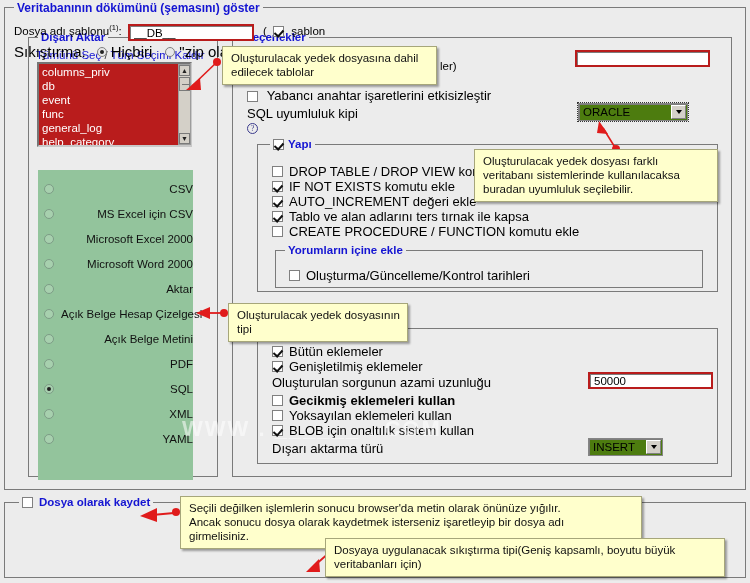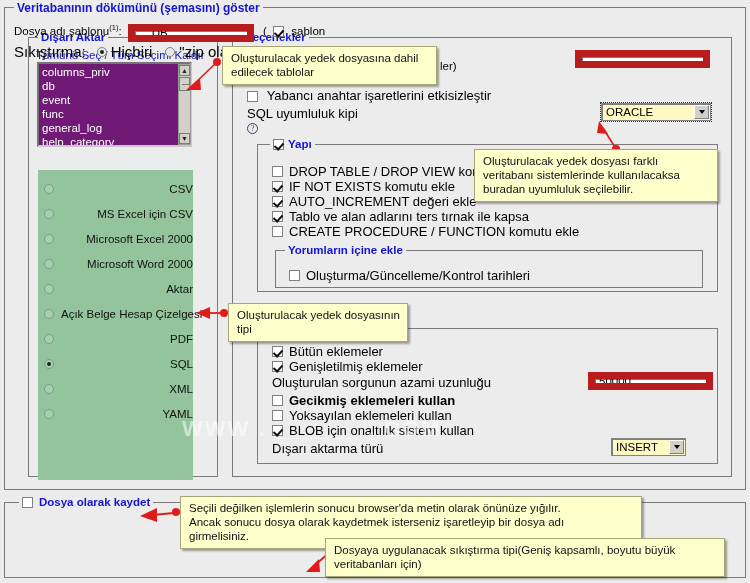--- a/index.html
+++ b/index.html
@@ -32,21 +32,21 @@
 
   #selectLinks {
     position:absolute; left:36px; top:49px;
     font-size:11.5px; color:#1414d2; white-space:nowrap;
   }
   #selectLinks .sep { color:#444; }
   #selectLinks span.lnk { cursor:pointer; }
 
   #tableList {
     position:absolute; left:37px; top:62px; width:155px; height:85px;
-    background:#701a75; color:#ffffff;
+    background:#b91c1c; color:#ffffff;
     border:2px inset #c9c9c9;
     overflow:hidden;
     font-size:11.5px;
     padding:1px 0 0 3px;
   }
   #tableList .opt { line-height:14px; white-space:nowrap; }
 
   #listScroll {
     position:absolute; left:178px; top:64px; width:13px; height:81px;
     background:#d4d0c8; border:1px solid #9d9d9d;
@@ -103,34 +103,33 @@
   }
   .cb.on::after {
     content:"";
     position:absolute; left:2px; top:1px;
     width:4px; height:7px;
     border:solid #111; border-width:0 2px 2px 0;
     transform:rotate(42deg);
   }
 
   .txtbox {
-    background:#fff; border:7px solid #b91c1c;
+    background:#fff; border:2px solid #b91c1c;
     box-shadow:inset 1px 1px 0 #7d7d7d;
     font-size:11.5px; padding:2px 4px;
     position:absolute;
   }
 
   .selbox {
-    position:absolute; background:#fef9c3;
+    position:absolute; background:#4d7c0f;
     border:1px solid #848484;
     box-shadow:inset 1px 1px 0 #7d7d7d;
     font-size:11.5px;
     display:flex; align-items:center;
     padding-left:4px;
-    margin-left:23px;
   }
   .selbox.focused { outline:1px dotted #333; outline-offset:0px; }
   .selbox .arrowbtn {
     position:absolute; right:1px; top:1px; bottom:1px; width:15px;
     background:#d4d0c8; border:1px solid #ffffff;
     border-right-color:#808080; border-bottom-color:#808080;
     display:flex; align-items:center; justify-content:center;
   }
   .selbox .arrowbtn i {
     display:block; width:0; height:0;
@@ -237,20 +236,24 @@
     <span class="radio light"></span>
     <span class="lab">Microsoft Word 2000</span>
   </div>
   <div class="fmt">
     <span class="radio light"></span>
     <span class="lab">Aktar</span>
   </div>
   <div class="fmt">
     <span class="radio light"></span>
     <span class="lab">Açık Belge Hesap Çizelgesi</span>
+  </div>
+  <div class="fmt">
+    <span class="radio light"></span>
+    <span class="lab">Açık Belge Metini</span>
   </div>
   <div class="fmt">
     <span class="radio light"></span>
     <span class="lab">PDF</span>
   </div>
   <div class="fmt">
     <span class="radio light on"></span>
     <span class="lab">SQL</span>
   </div>
   <div class="fmt">

